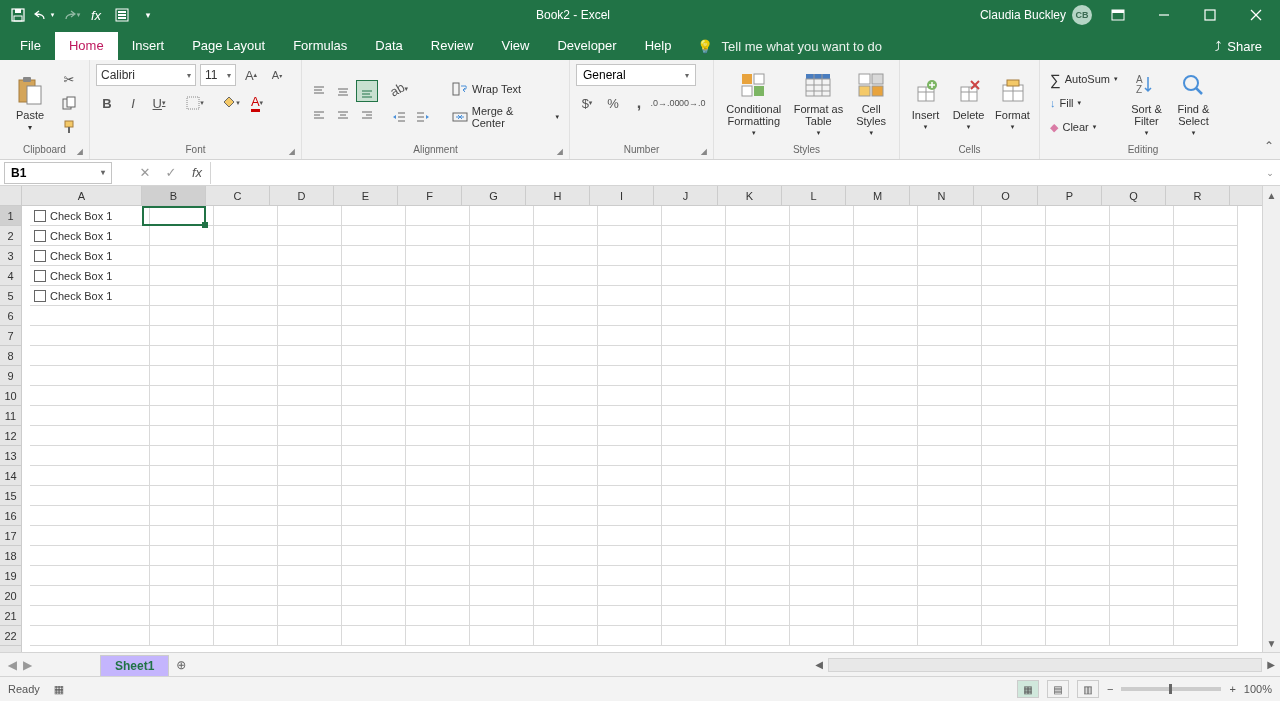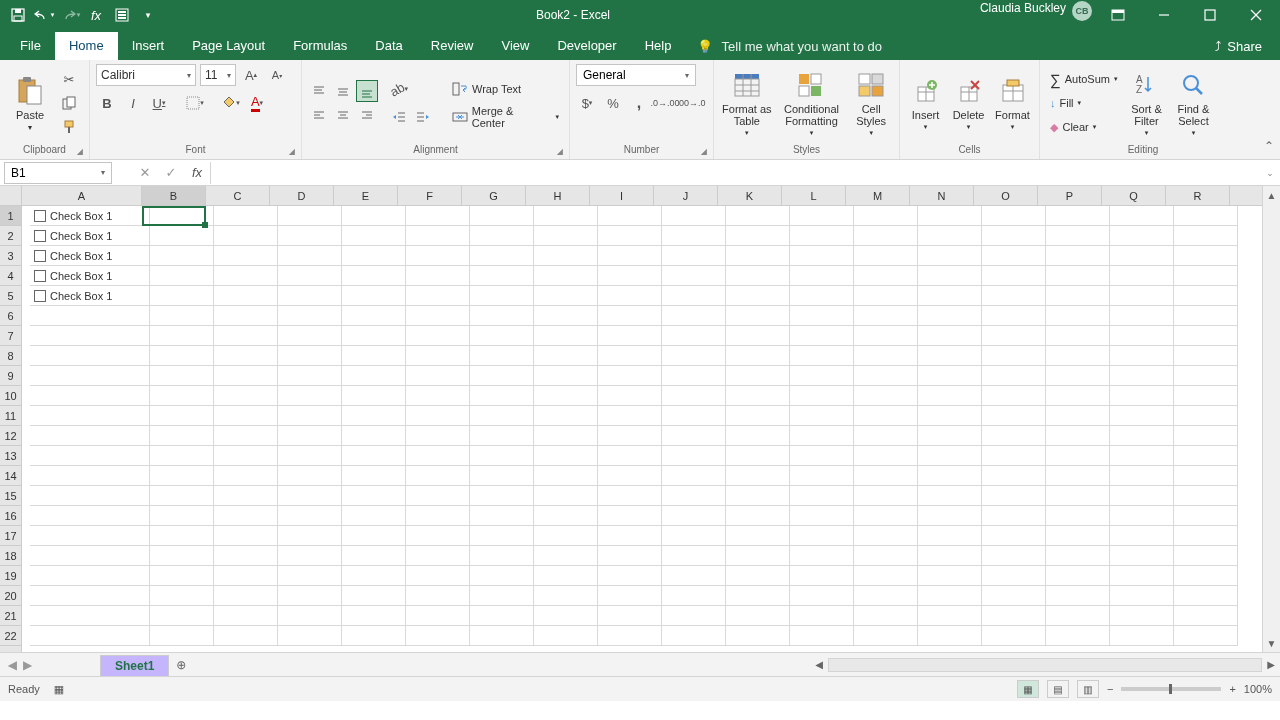--- a/index.html
+++ b/index.html
@@ -3,29 +3,29 @@
 <meta charset="utf-8">
 <style>
 * { margin: 0; padding: 0; box-sizing: border-box; font-family: "Segoe UI", Arial, sans-serif; }
 body { width: 1280px; height: 720px; overflow: hidden; background: #fff; user-select: none; }
 
 
 .titlebar { height: 30px; background: #217346; display: flex; align-items: center; color: #fff; font-size: 12px; }
 .qat { display: flex; align-items: center; gap: 2px; padding: 0 6px; }
 .qat-btn { width: 24px; height: 24px; display: flex; align-items: center; justify-content: center; color: #fff; }
 .title-center { flex: 1; text-align: center; }
-.title-right { display: flex; gap: 6px; padding-right: 4px; }
+.title-right { display: flex; align-items: center; gap: 6px; padding-right: 4px; }
 .avatar { width: 20px; height: 20px; border-radius: 50%; background: #b5d5c5; color: #3a6b52; font-size: 9px; display: flex; align-items: center; justify-content: center; font-weight: 600; }
 .win-btn { width: 40px; height: 28px; display: flex; align-items: center; justify-content: center; }
 
 
 .menutabs { height: 30px; background: #217346; display: flex; align-items: flex-end; padding-left: 6px; color: #fff; font-size: 13px; }
 .tab { padding: 6px 14px 7px; cursor: default; }
 .tab.file { background: #217346; }
-.tab.active { background: #fff; color: #0c4a6e; }
+.tab.active { background: #fff; color: #be185d; }
 .tellme { display: flex; align-items: center; gap: 8px; margin-left: 12px; opacity: 0.9; padding-bottom: 6px; }
 .share { margin-left: auto; margin-right: 18px; display: flex; align-items: center; gap: 6px; padding-bottom: 6px; }
 
 
 .ribbon { height: 100px; background: #f3f3f3; border-bottom: 1px solid #d4d4d4; display: flex; position: relative; }
 .group { border-right: 1px solid #e1e1e1; display: flex; flex-direction: column; justify-content: space-between; padding: 4px 6px 2px; }
 .group-label { font-size: 10px; color: #666; text-align: center; padding: 2px 0; position: relative; }
 .launcher { position: absolute; right: 0; bottom: 1px; font-size: 8px; color: #888; }
 .group-body { display: flex; align-items: center; gap: 4px; flex: 1; }
 
@@ -43,21 +43,21 @@
 .align-grid { display: grid; grid-template-columns: repeat(3,22px); grid-template-rows: repeat(2,22px); gap: 2px; }
 .align-cell { display: flex; align-items: center; justify-content: center; }
 .align-cell.sel { background: #c8e0d0; border: 1px solid #217346; }
 
 .num-combo { width: 120px; height: 22px; border: 1px solid #c4c4c4; background: #fff; display: flex; align-items: center; padding: 0 6px; font-size: 12px; }
 
 .collapse { position: absolute; right: 6px; bottom: 6px; font-size: 12px; color: #666; }
 
 
 .fbar { height: 26px; border-bottom: 1px solid #d4d4d4; display: flex; align-items: center; background: #fff; }
-.namebox { width: 108px; height: 22px; border: 1px solid #c4c4c4; margin-left: 4px; display: flex; align-items: center; padding: 0 6px; font-size: 12px; }
+.namebox { width: 108px; height: 22px; border: 1px solid #c4c4c4; margin-left: 4px; display: flex; align-items: center; padding: 0 6px; font-size: 12px; font-weight: bold; }
 .fbtn { width: 26px; height: 22px; display: flex; align-items: center; justify-content: center; color: #999; font-size: 13px; }
 .finput { flex: 1; height: 22px; border-left: 1px solid #d4d4d4; }
 
 
 .sheet { position: relative; height: 466px; display: flex; }
 .rowhdrs { width: 22px; background: #e6e6e6; border-right: 1px solid #ccc; }
 .rowhdrs .corner { height: 20px; border-bottom: 1px solid #ccc; background: #e6e6e6; }
 .rowhdrs .rh { height: 20px; border-bottom: 1px solid #ccc; font-size: 11px; color: #333; display: flex; align-items: center; justify-content: center; }
 .gridarea { flex: 1; overflow: hidden; position: relative; }
 .colhdrs { height: 20px; display: flex; background: #e6e6e6; border-bottom: 1px solid #ccc; }
@@ -363,44 +363,44 @@
         <div class="mini" style="font-size:16px;font-weight:bold">,</div>
         <div class="mini" style="font-size:9px">.0→.00</div>
         <div class="mini" style="font-size:9px">.00→.0</div>
       </div>
     </div>
     <div class="group-label"><span>Number</span><span class="launcher">◢</span></div>
   </div>
 
   <div class="group" style="width:186px">
     <div class="group-body">
+      <div class="big-btn" style="width:68px">
+        <div class="ic">
+            <svg width="28" height="26">
+              <rect x="2" y="2" width="10" height="10" fill="#e8a33d"></rect>
+              <rect x="14" y="2" width="10" height="10" fill="#fff" stroke="#999"></rect>
+              <rect x="2" y="14" width="10" height="10" fill="#fff" stroke="#999"></rect>
+              <rect x="14" y="14" width="10" height="10" fill="#7cb563"></rect>
+            </svg>
+          </div>
+        <span style="text-align:center;line-height:1.1">Conditional Formatting</span>
+          <span style="font-size:7px">▾</span>
+      </div>
       <div class="big-btn" style="width:54px">
         <div class="ic">
             <svg width="26" height="24">
               <rect x="1" y="1" width="24" height="5" fill="#4a7dbf"></rect>
               <rect x="1" y="6" width="24" height="17" fill="none" stroke="#999"></rect>
               <line x1="9" y1="1" x2="9" y2="23" stroke="#999"></line>
               <line x1="17" y1="1" x2="17" y2="23" stroke="#999"></line>
               <line x1="1" y1="12" x2="25" y2="12" stroke="#999"></line>
               <line x1="1" y1="18" x2="25" y2="18" stroke="#999"></line>
             </svg>
           </div>
         <span style="text-align:center;line-height:1.1">Format as Table</span>
-          <span style="font-size:7px">▾</span>
-      </div>
-      <div class="big-btn" style="width:68px">
-        <div class="ic">
-            <svg width="28" height="26">
-              <rect x="2" y="2" width="10" height="10" fill="#e8a33d"></rect>
-              <rect x="14" y="2" width="10" height="10" fill="#fff" stroke="#999"></rect>
-              <rect x="2" y="14" width="10" height="10" fill="#fff" stroke="#999"></rect>
-              <rect x="14" y="14" width="10" height="10" fill="#7cb563"></rect>
-            </svg>
-          </div>
-        <span style="text-align:center;line-height:1.1">Conditional Formatting</span>
           <span style="font-size:7px">▾</span>
       </div>
       <div class="big-btn" style="width:44px">
         <div class="ic">
             <svg width="26" height="24">
               <rect x="1" y="1" width="11" height="10" fill="#fff" stroke="#999"></rect>
               <rect x="14" y="1" width="11" height="10" fill="#d9d9d9" stroke="#999"></rect>
               <rect x="1" y="13" width="11" height="10" fill="#f4c968" stroke="#999"></rect>
               <rect x="14" y="13" width="11" height="10" fill="#e8a33d" stroke="#999"></rect>
             </svg>

